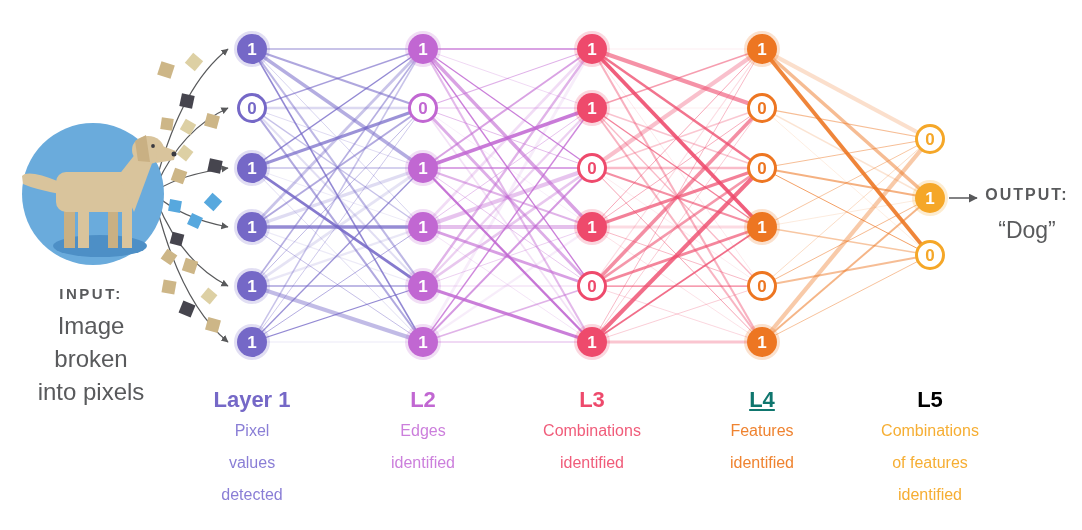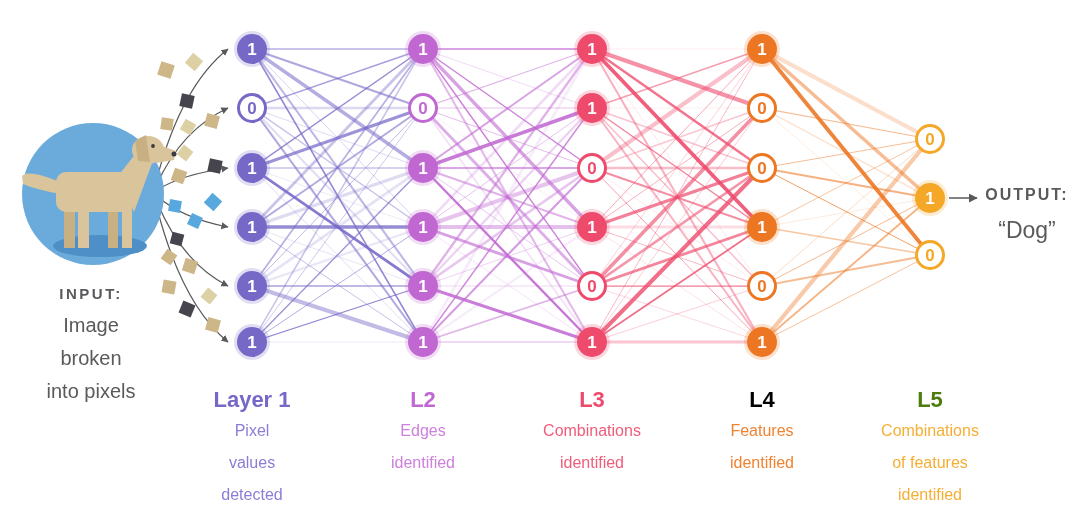--- a/index.html
+++ b/index.html
@@ -14,21 +14,21 @@
     font-size:17px;font-weight:bold;line-height:1;
   }
   .caption{
     position:absolute;top:384px;width:220px;text-align:center;
   }
   .caption .cap-title{font-size:22px;font-weight:bold;line-height:31px;}
   .caption .cap-line{font-size:16px;line-height:32px;}
   .textblock{position:absolute;text-align:center;color:#595a5c;}
   #input-block{left:5px;top:285px;width:172px;}
   #input-block .tb-title{font-size:15px;font-weight:bold;letter-spacing:2.5px;margin-bottom:7px;}
-  .tb-line{font-size:20px;line-height:33px;}
+  .tb-line{font-size:24px;line-height:33px;}
   #output-block{left:972px;top:186px;width:110px;}
   #output-block .tb-title{font-size:16px;font-weight:bold;letter-spacing:2px;margin-bottom:12px;}
   #output-block .tb-value{font-size:23px;line-height:28px;}
 </style>
 </head>
 <body>
 
 <div id="stage">
 
   <svg id="net" width="1082" height="530">
@@ -265,23 +265,23 @@
       <div class="cap-title" style="color: rgb(193, 103, 210);">L2</div>
       <div class="cap-line" style="color: rgb(204, 127, 220);">Edges</div>
       <div class="cap-line" style="color: rgb(204, 127, 220);">identified</div>
     </div>
     <div class="caption" style="left: 482px;">
       <div class="cap-title" style="color: rgb(238, 74, 108);">L3</div>
       <div class="cap-line" style="color: rgb(240, 92, 122);">Combinations</div>
       <div class="cap-line" style="color: rgb(240, 92, 122);">identified</div>
     </div>
     <div class="caption" style="left: 652px;">
-      <div class="cap-title" style="color: #000000;">L4</div>
+      <div class="cap-title" style="color: #0f766e; text-decoration: underline;">L4</div>
       <div class="cap-line" style="color: rgb(239, 131, 48);">Features</div>
       <div class="cap-line" style="color: rgb(239, 131, 48);">identified</div>
     </div>
     <div class="caption" style="left: 820px;">
-      <div class="cap-title" style="color: #4d7c0f;">L5</div>
+      <div class="cap-title" style="color: #000000;">L5</div>
       <div class="cap-line" style="color: rgb(246, 174, 51);">Combinations</div>
       <div class="cap-line" style="color: rgb(246, 174, 51);">of features</div>
       <div class="cap-line" style="color: rgb(246, 174, 51);">identified</div>
     </div>
   </div>
 
 </body></html>

